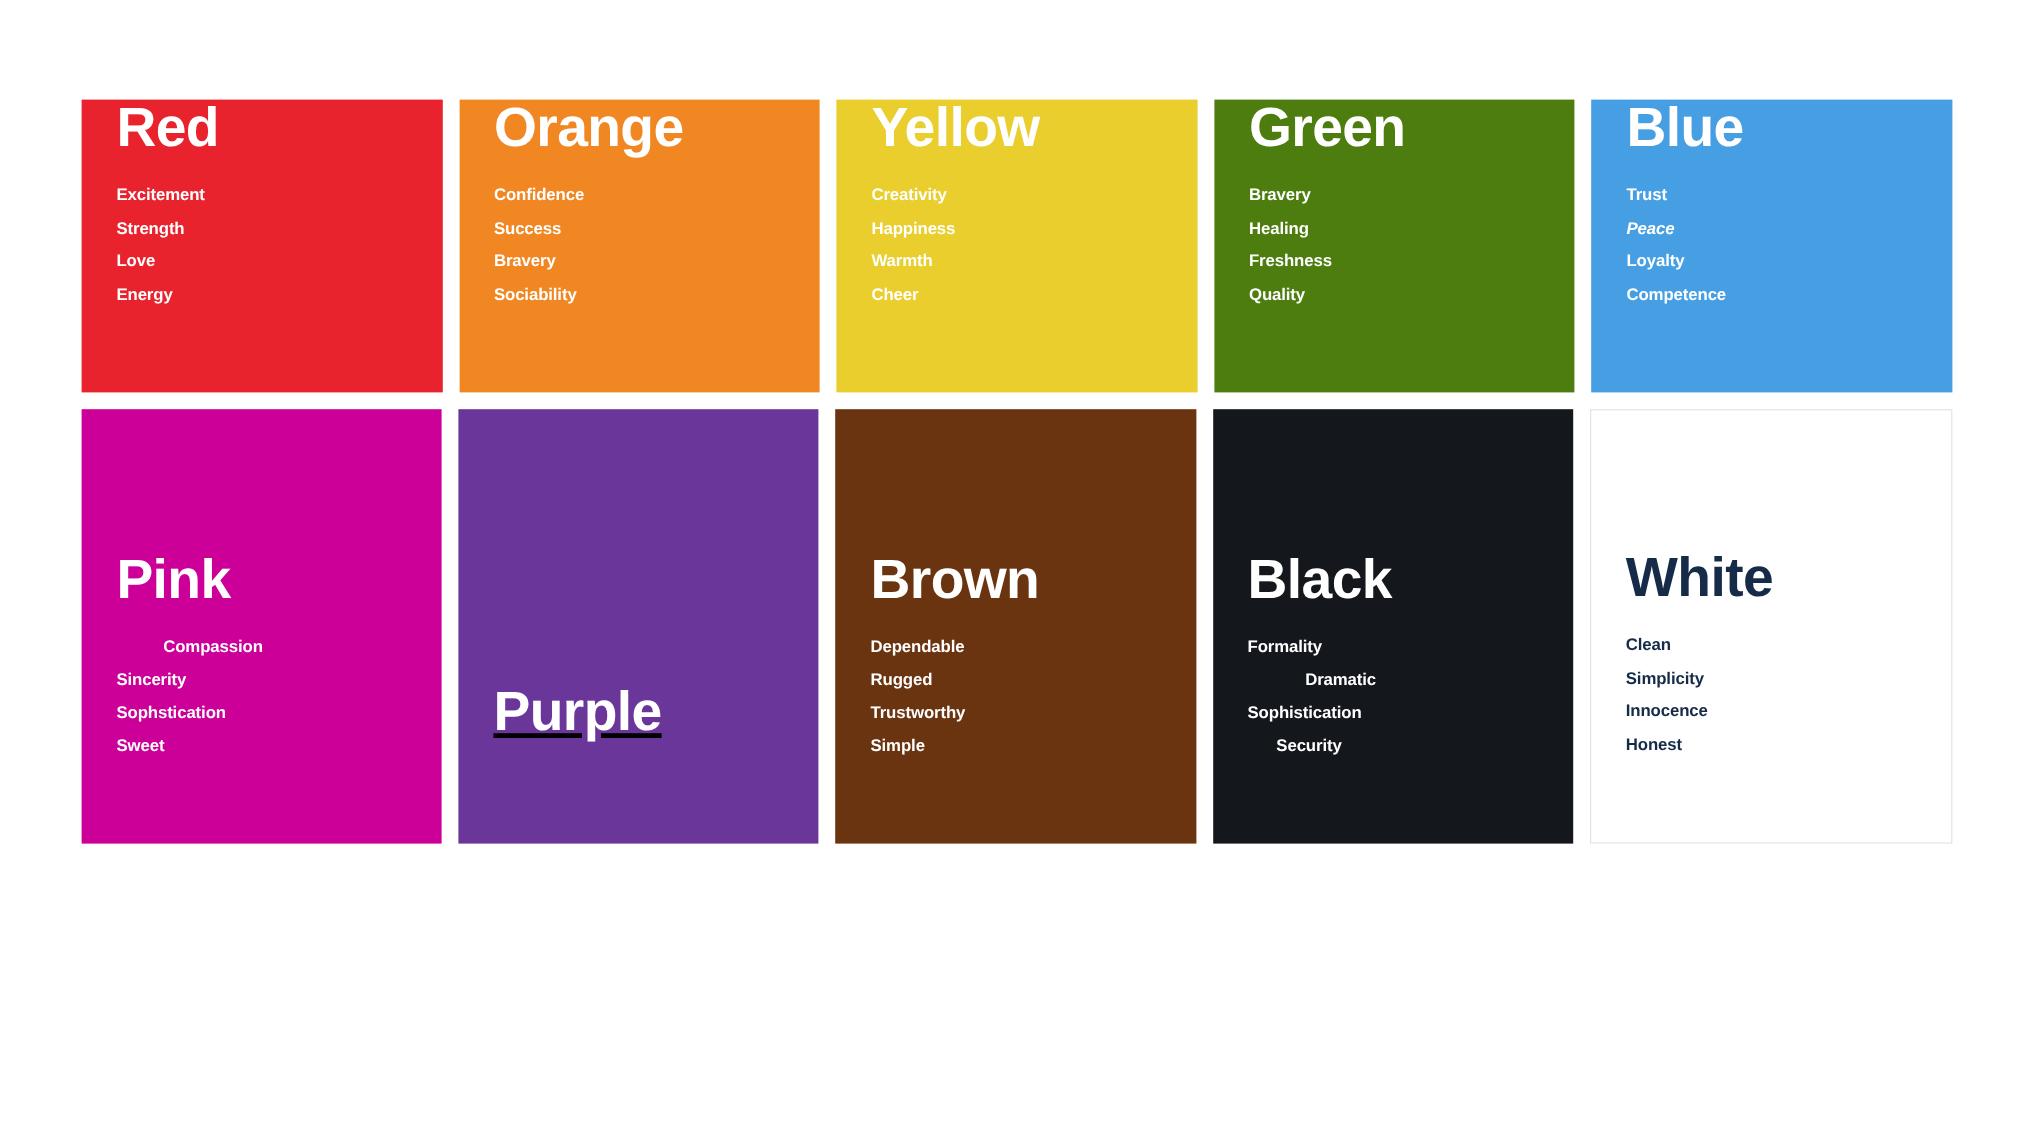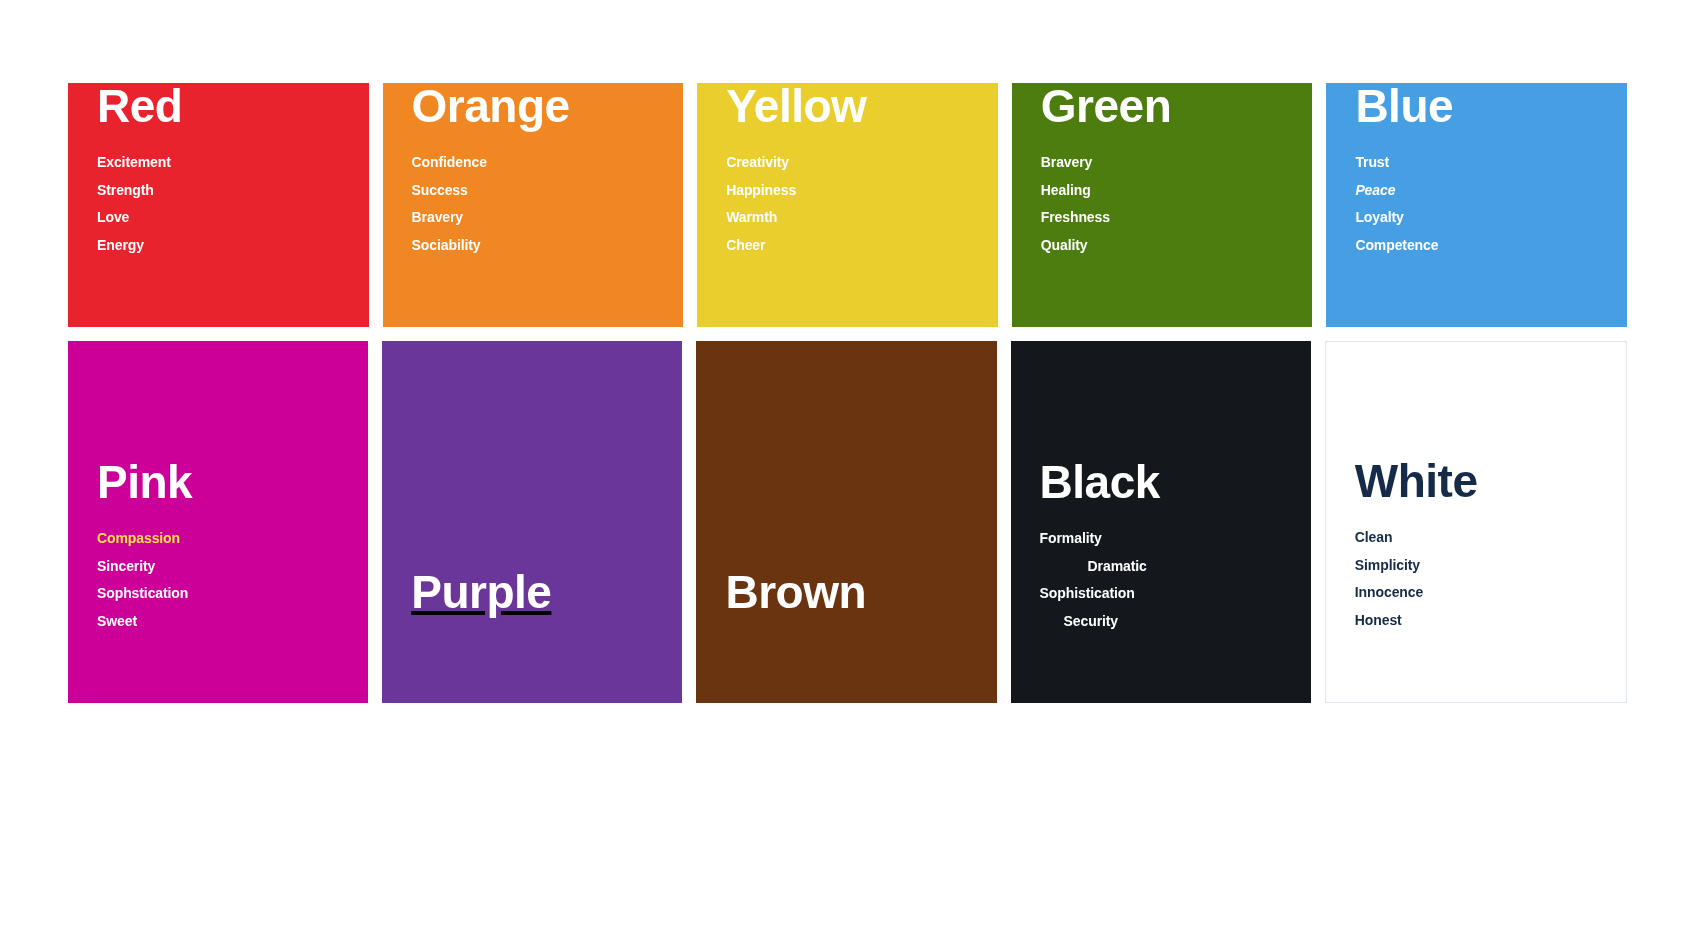--- a/index.html
+++ b/index.html
@@ -158,37 +158,43 @@
     </div>
 
   </div>
 
   <div class="row row-bottom">
 
     <div class="card" style="background-color: rgb(204, 0, 153);">
       <div class="card-inner">
         <div class="card-title" style="color: rgb(255, 255, 255);">Pink</div>
         <ul class="trait-list">
-          <li style="color: #fde047;">Compassion</li>
+          <li style="color: #ffffff; margin-left: 39px;">Compassion</li>
           <li style="color: rgb(255, 255, 255);">Sincerity</li>
           <li style="color: rgb(255, 255, 255);">Sophstication</li>
           <li style="color: rgb(255, 255, 255);">Sweet</li>
         </ul>
       </div>
     </div>
 
     <div class="card" style="background-color: rgb(107, 54, 153); text-decoration: underline;">
       <div class="card-inner">
         <div class="card-title" style="color: rgb(255, 255, 255);">Purple</div>
       </div>
     </div>
 
     <div class="card" style="background-color: rgb(107, 52, 16);">
       <div class="card-inner">
         <div class="card-title" style="color: rgb(255, 255, 255);">Brown</div>
+        <ul class="trait-list">
+          <li style="color: rgb(255, 255, 255);">Dependable</li>
+          <li style="color: rgb(255, 255, 255);">Rugged</li>
+          <li style="color: rgb(255, 255, 255);">Trustworthy</li>
+          <li style="color: rgb(255, 255, 255);">Simple</li>
+        </ul>
       </div>
     </div>
 
     <div class="card" style="background-color: rgb(20, 24, 28);">
       <div class="card-inner">
         <div class="card-title" style="color: rgb(255, 255, 255);">Black</div>
         <ul class="trait-list">
           <li style="color: rgb(255, 255, 255);">Formality</li>
           <li style="color: rgb(255, 255, 255); padding-left: 48px;">Dramatic</li>
           <li style="color: rgb(255, 255, 255);">Sophistication</li>

